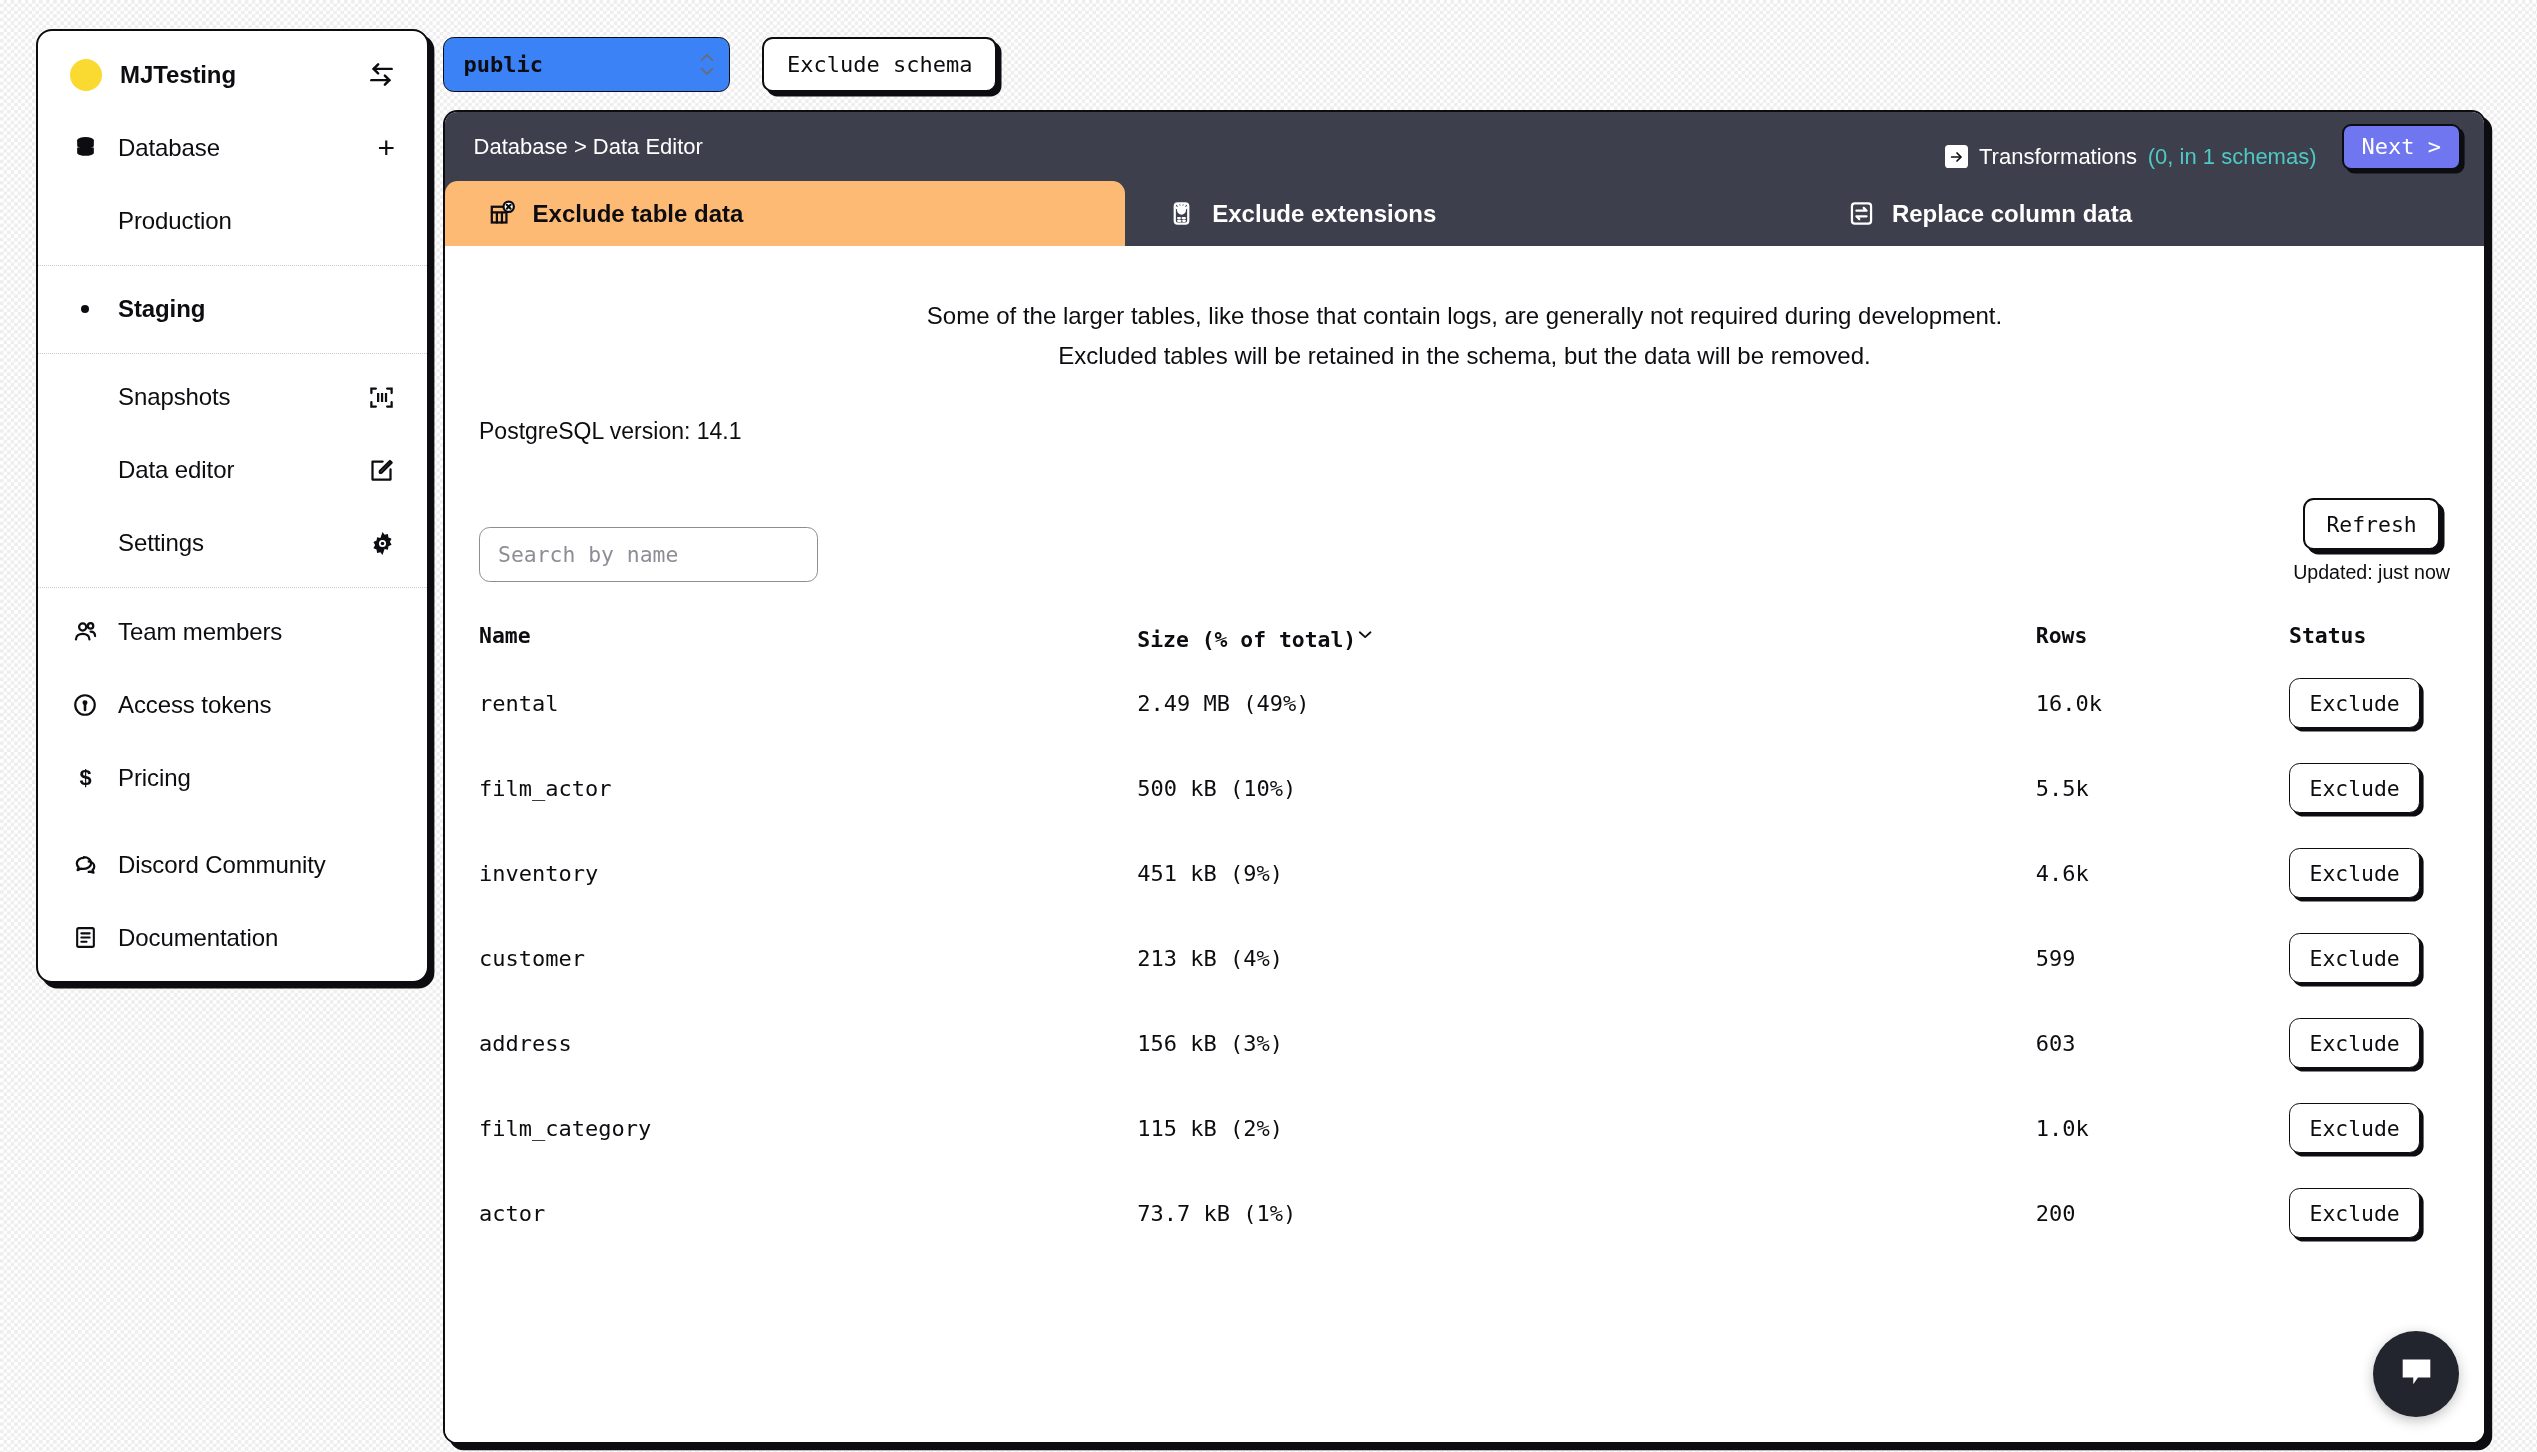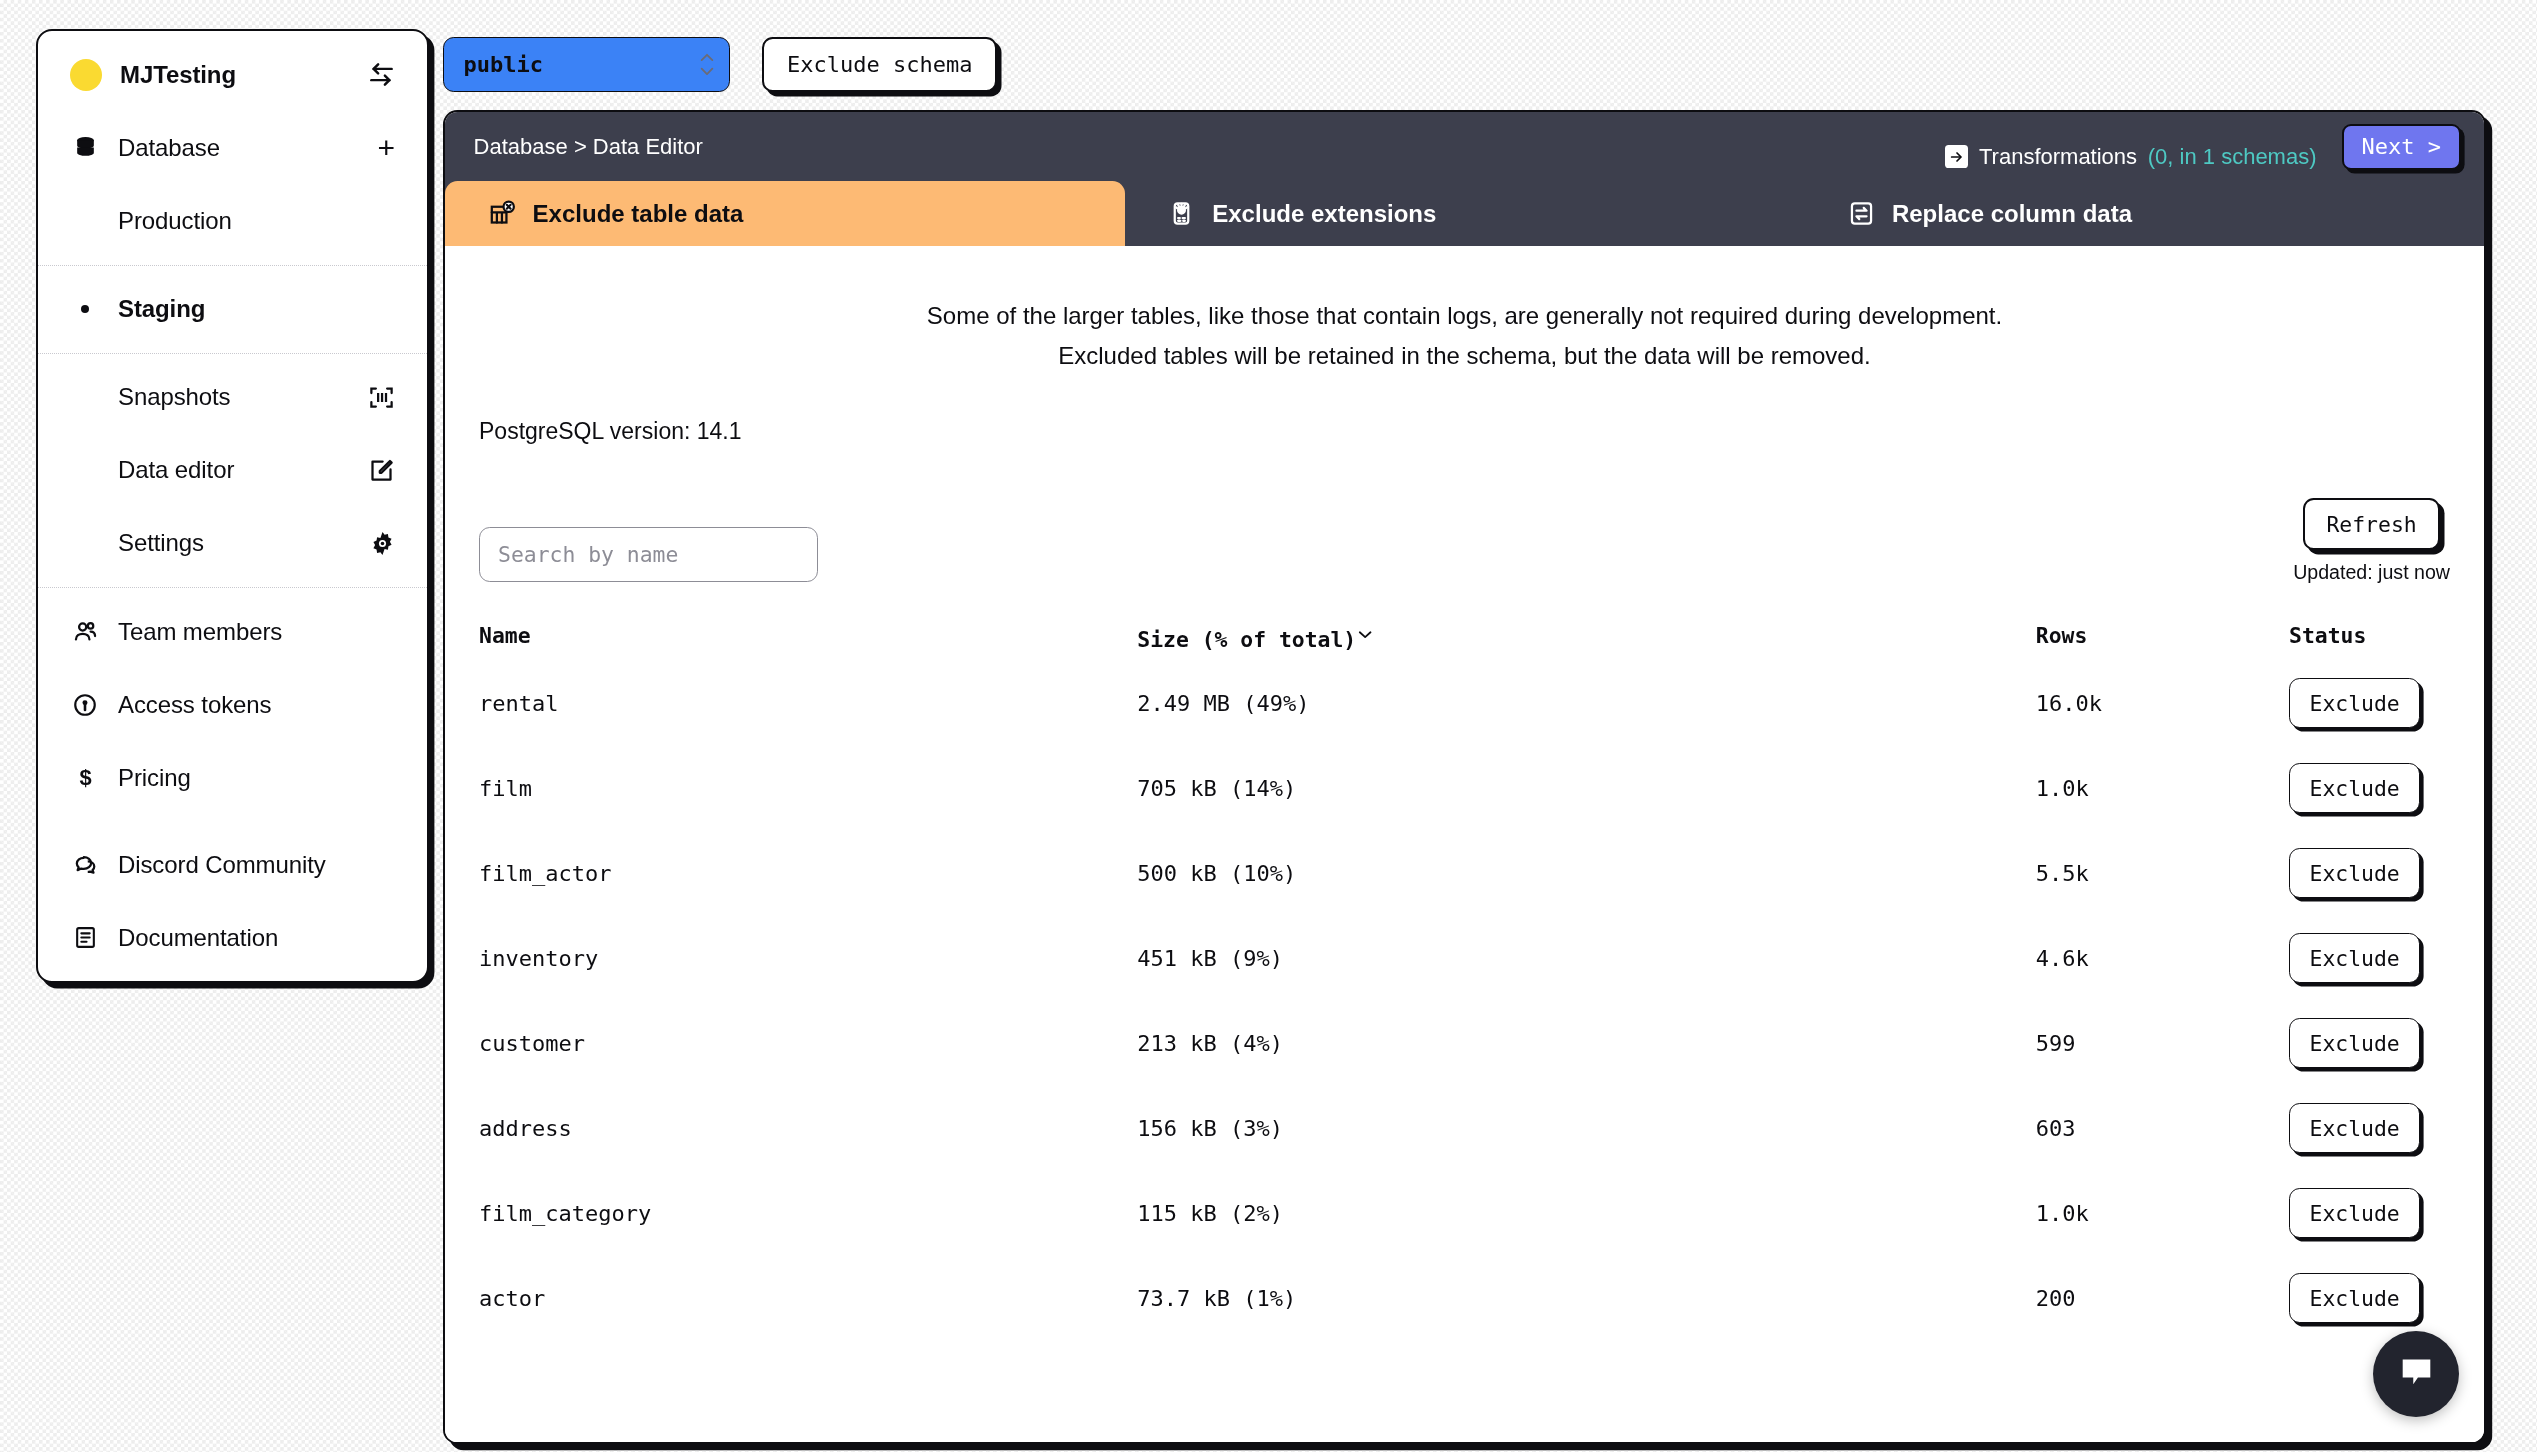--- a/index.html
+++ b/index.html
@@ -591,26 +591,20 @@
           </th>
           <th class="col-rows">Rows</th>
           <th class="col-status">Status</th>
         </tr>
       </thead>
       <tbody>
           <tr>
             <td class="col-name">rental</td>
             <td>2.49 MB (49%)</td>
             <td class="col-rows">16.0k</td>
-            <td class="col-status"><button class="btn-hard exclude-btn">Exclude</button></td>
-          </tr>
-          <tr>
-            <td class="col-name">film</td>
-            <td>705 kB (14%)</td>
-            <td class="col-rows">1.0k</td>
             <td class="col-status"><button class="btn-hard exclude-btn">Exclude</button></td>
           </tr>
           <tr>
             <td class="col-name">film_actor</td>
             <td>500 kB (10%)</td>
             <td class="col-rows">5.5k</td>
             <td class="col-status"><button class="btn-hard exclude-btn">Exclude</button></td>
           </tr>
           <tr>
             <td class="col-name">inventory</td>

